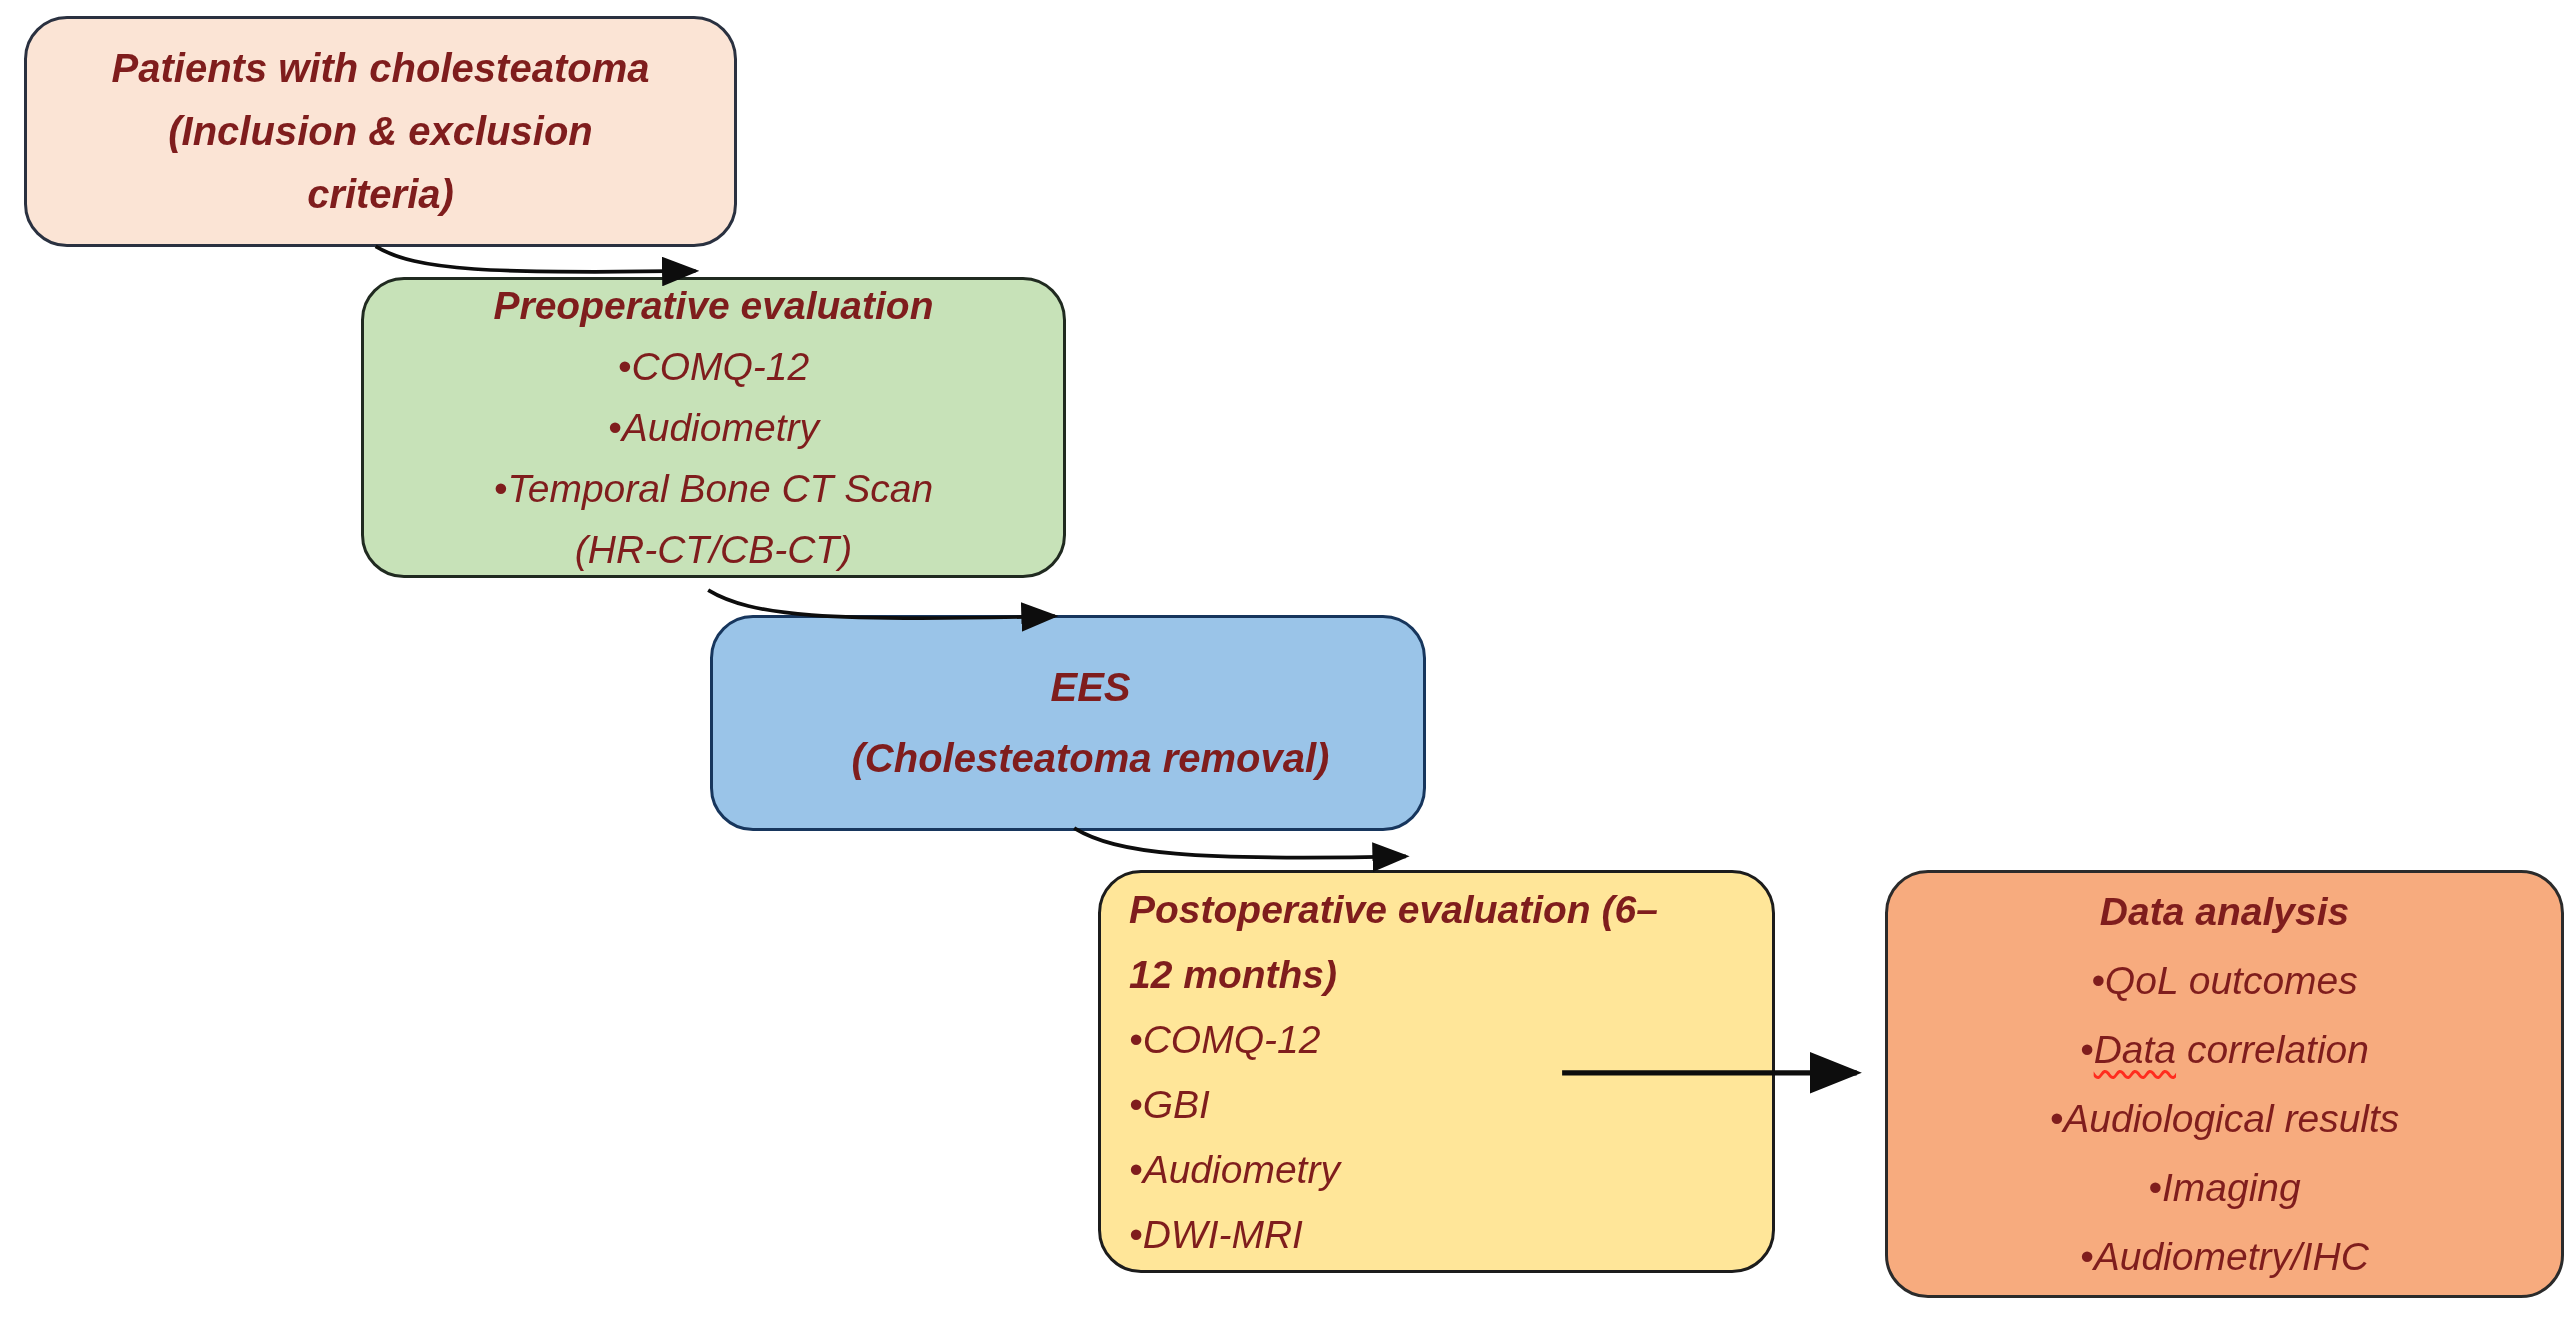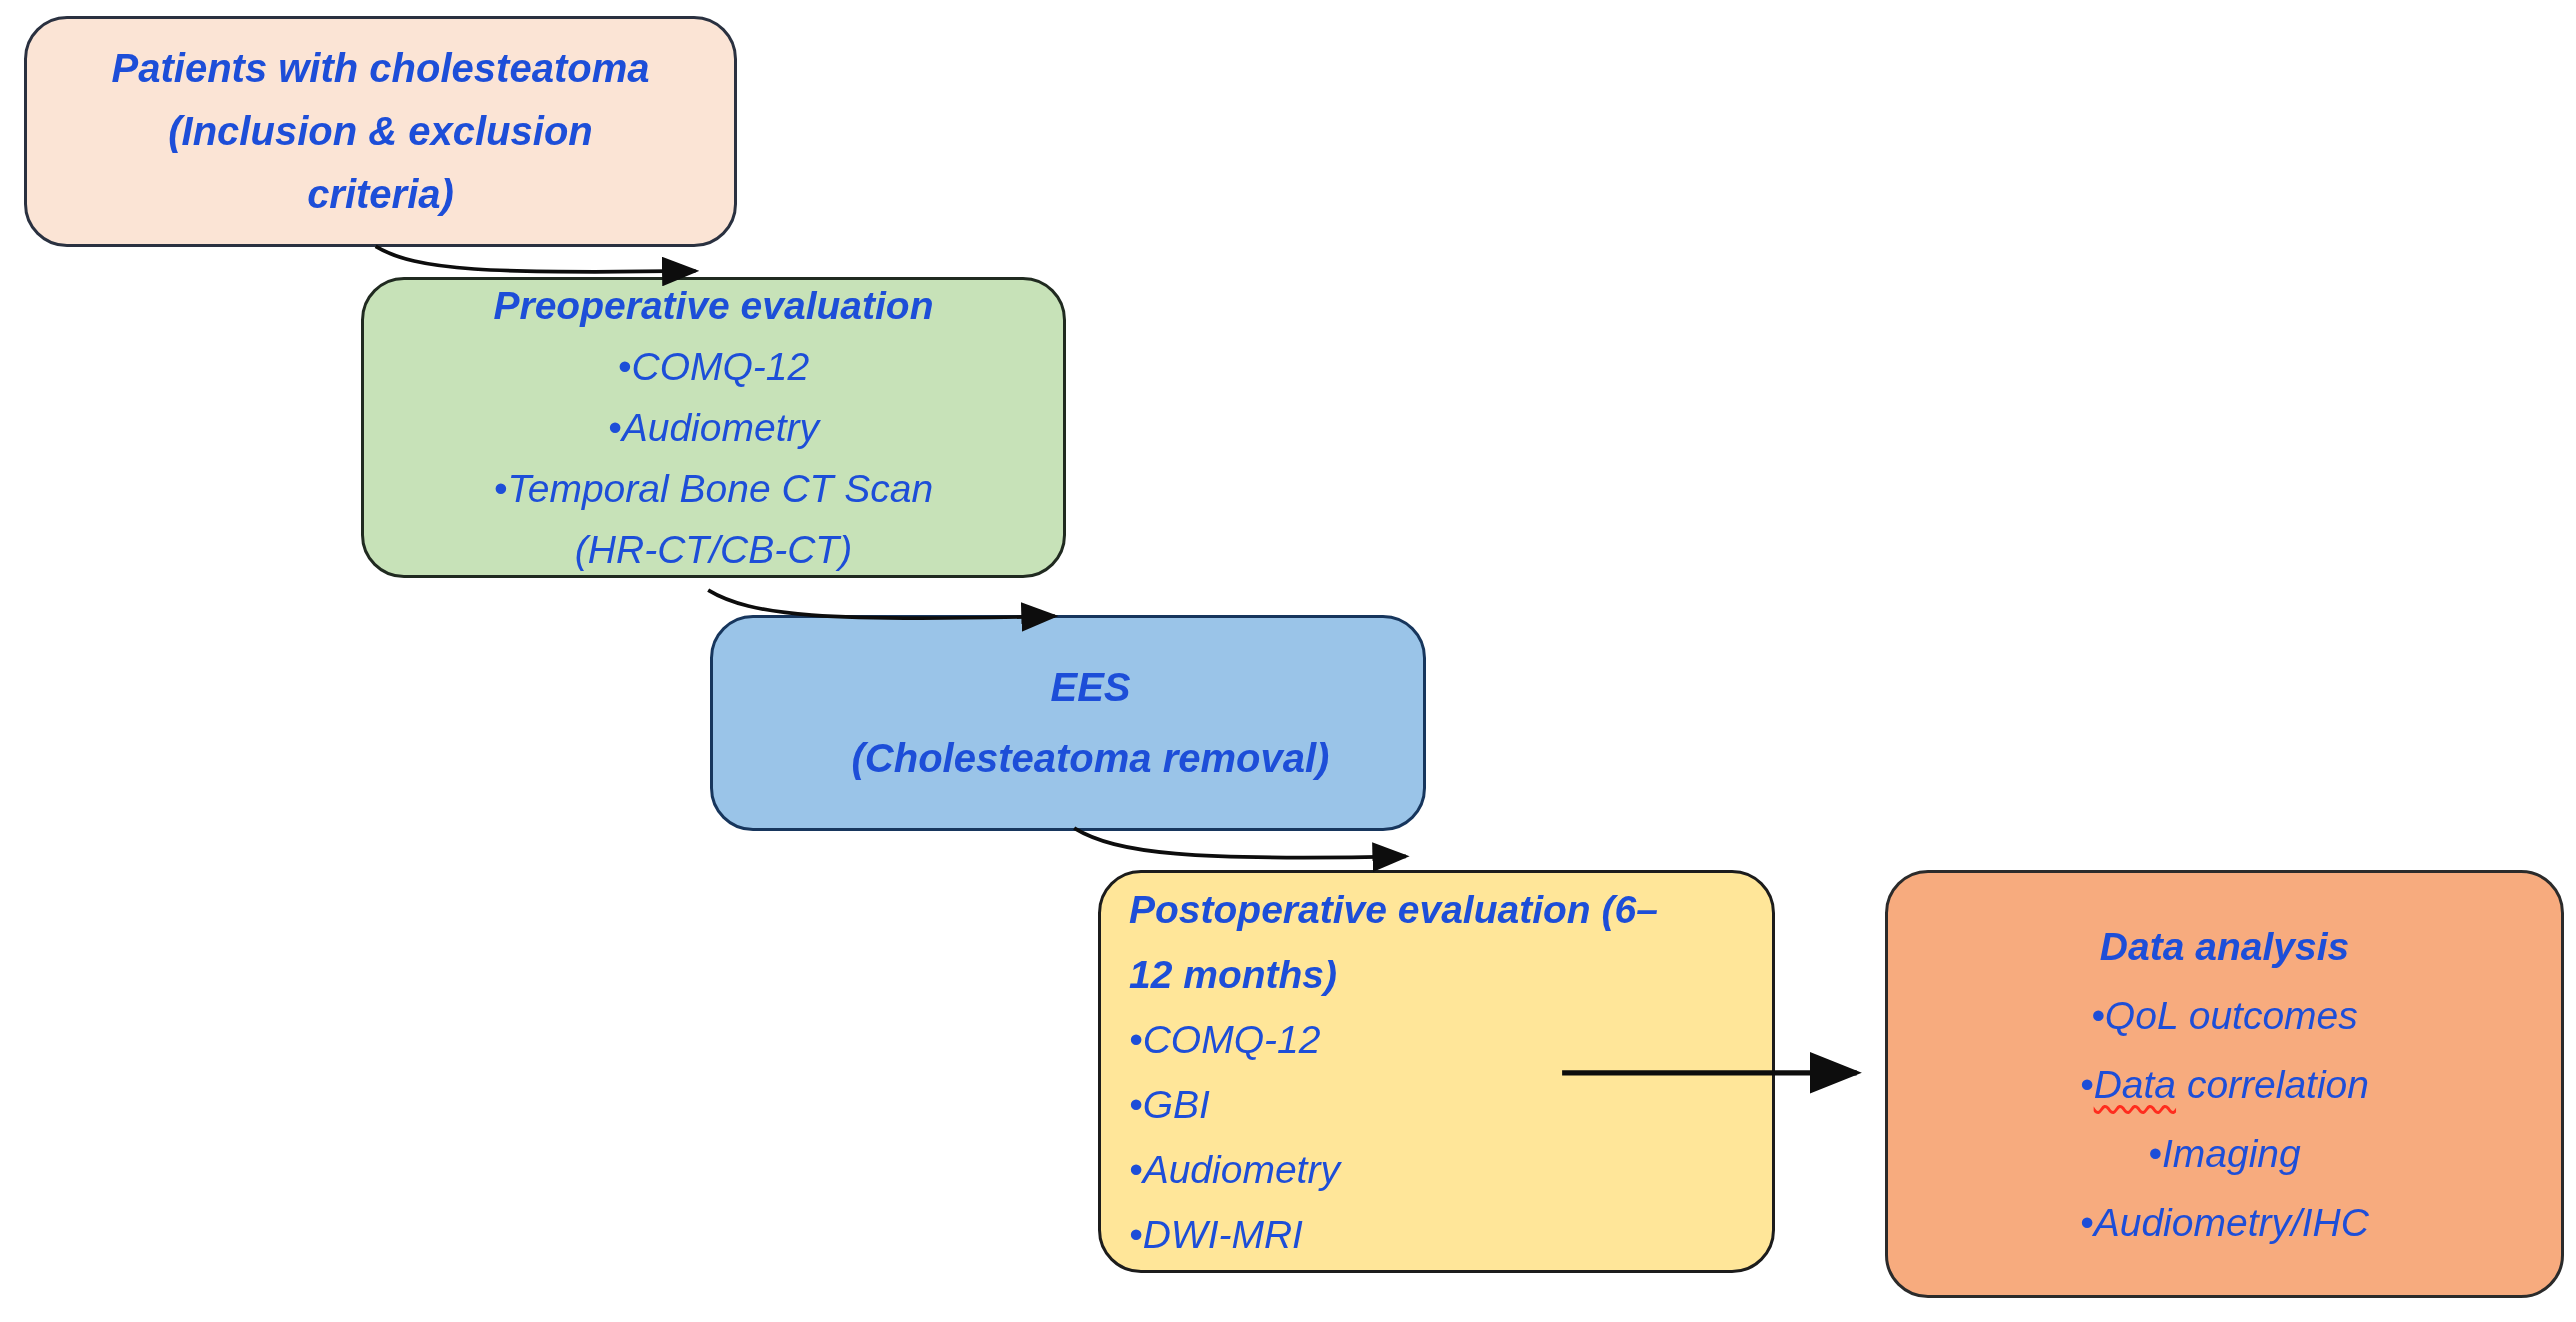--- a/index.html
+++ b/index.html
@@ -6,21 +6,21 @@
   html, body {
     width: 2576px; height: 1323px;
     background: #ffffff;
     overflow: hidden;
     font-family: "Liberation Sans", sans-serif;
   }
   .canvas {
     position: absolute; left: 0; top: 0;
     width: 2576px; height: 1323px;
     font-style: italic;
-    color: #1d4ed8;
+    color: #7f1d1d;
   }
   .box {
     position: absolute;
     border: 3px solid #222;
     border-radius: 43px;
     display: flex;
     flex-direction: column;
     justify-content: center;
   }
   .line { white-space: nowrap; }
@@ -69,20 +69,21 @@
     <div class="line">•COMQ-12</div>
     <div class="line">•GBI</div>
     <div class="line">•Audiometry</div>
     <div class="line">•DWI-MRI</div>
   </div>
 
   <div class="box box-analysis" style="background-color: rgb(247, 171, 126); border-color: rgb(43, 43, 43);">
     <div class="line bold">Data analysis</div>
     <div class="line">•QoL outcomes</div>
     <div class="line"><span>•</span><span class="misspelled">Data</span><span> correlation</span></div>
+    <div class="line">•Audiological results</div>
     <div class="line">•Imaging</div>
     <div class="line">•Audiometry/IHC</div>
   </div>
 
   <svg class="arrows-svg" width="2576" height="1323" viewBox="0 0 3463 1778">
     <defs>
       <marker id="ah" markerWidth="10" markerHeight="8" refX="9" refY="4" orient="auto">
         <path d="M0,0 L10,4 L0,8 Z" fill="#0d0d0d"></path>
       </marker>
     </defs>

